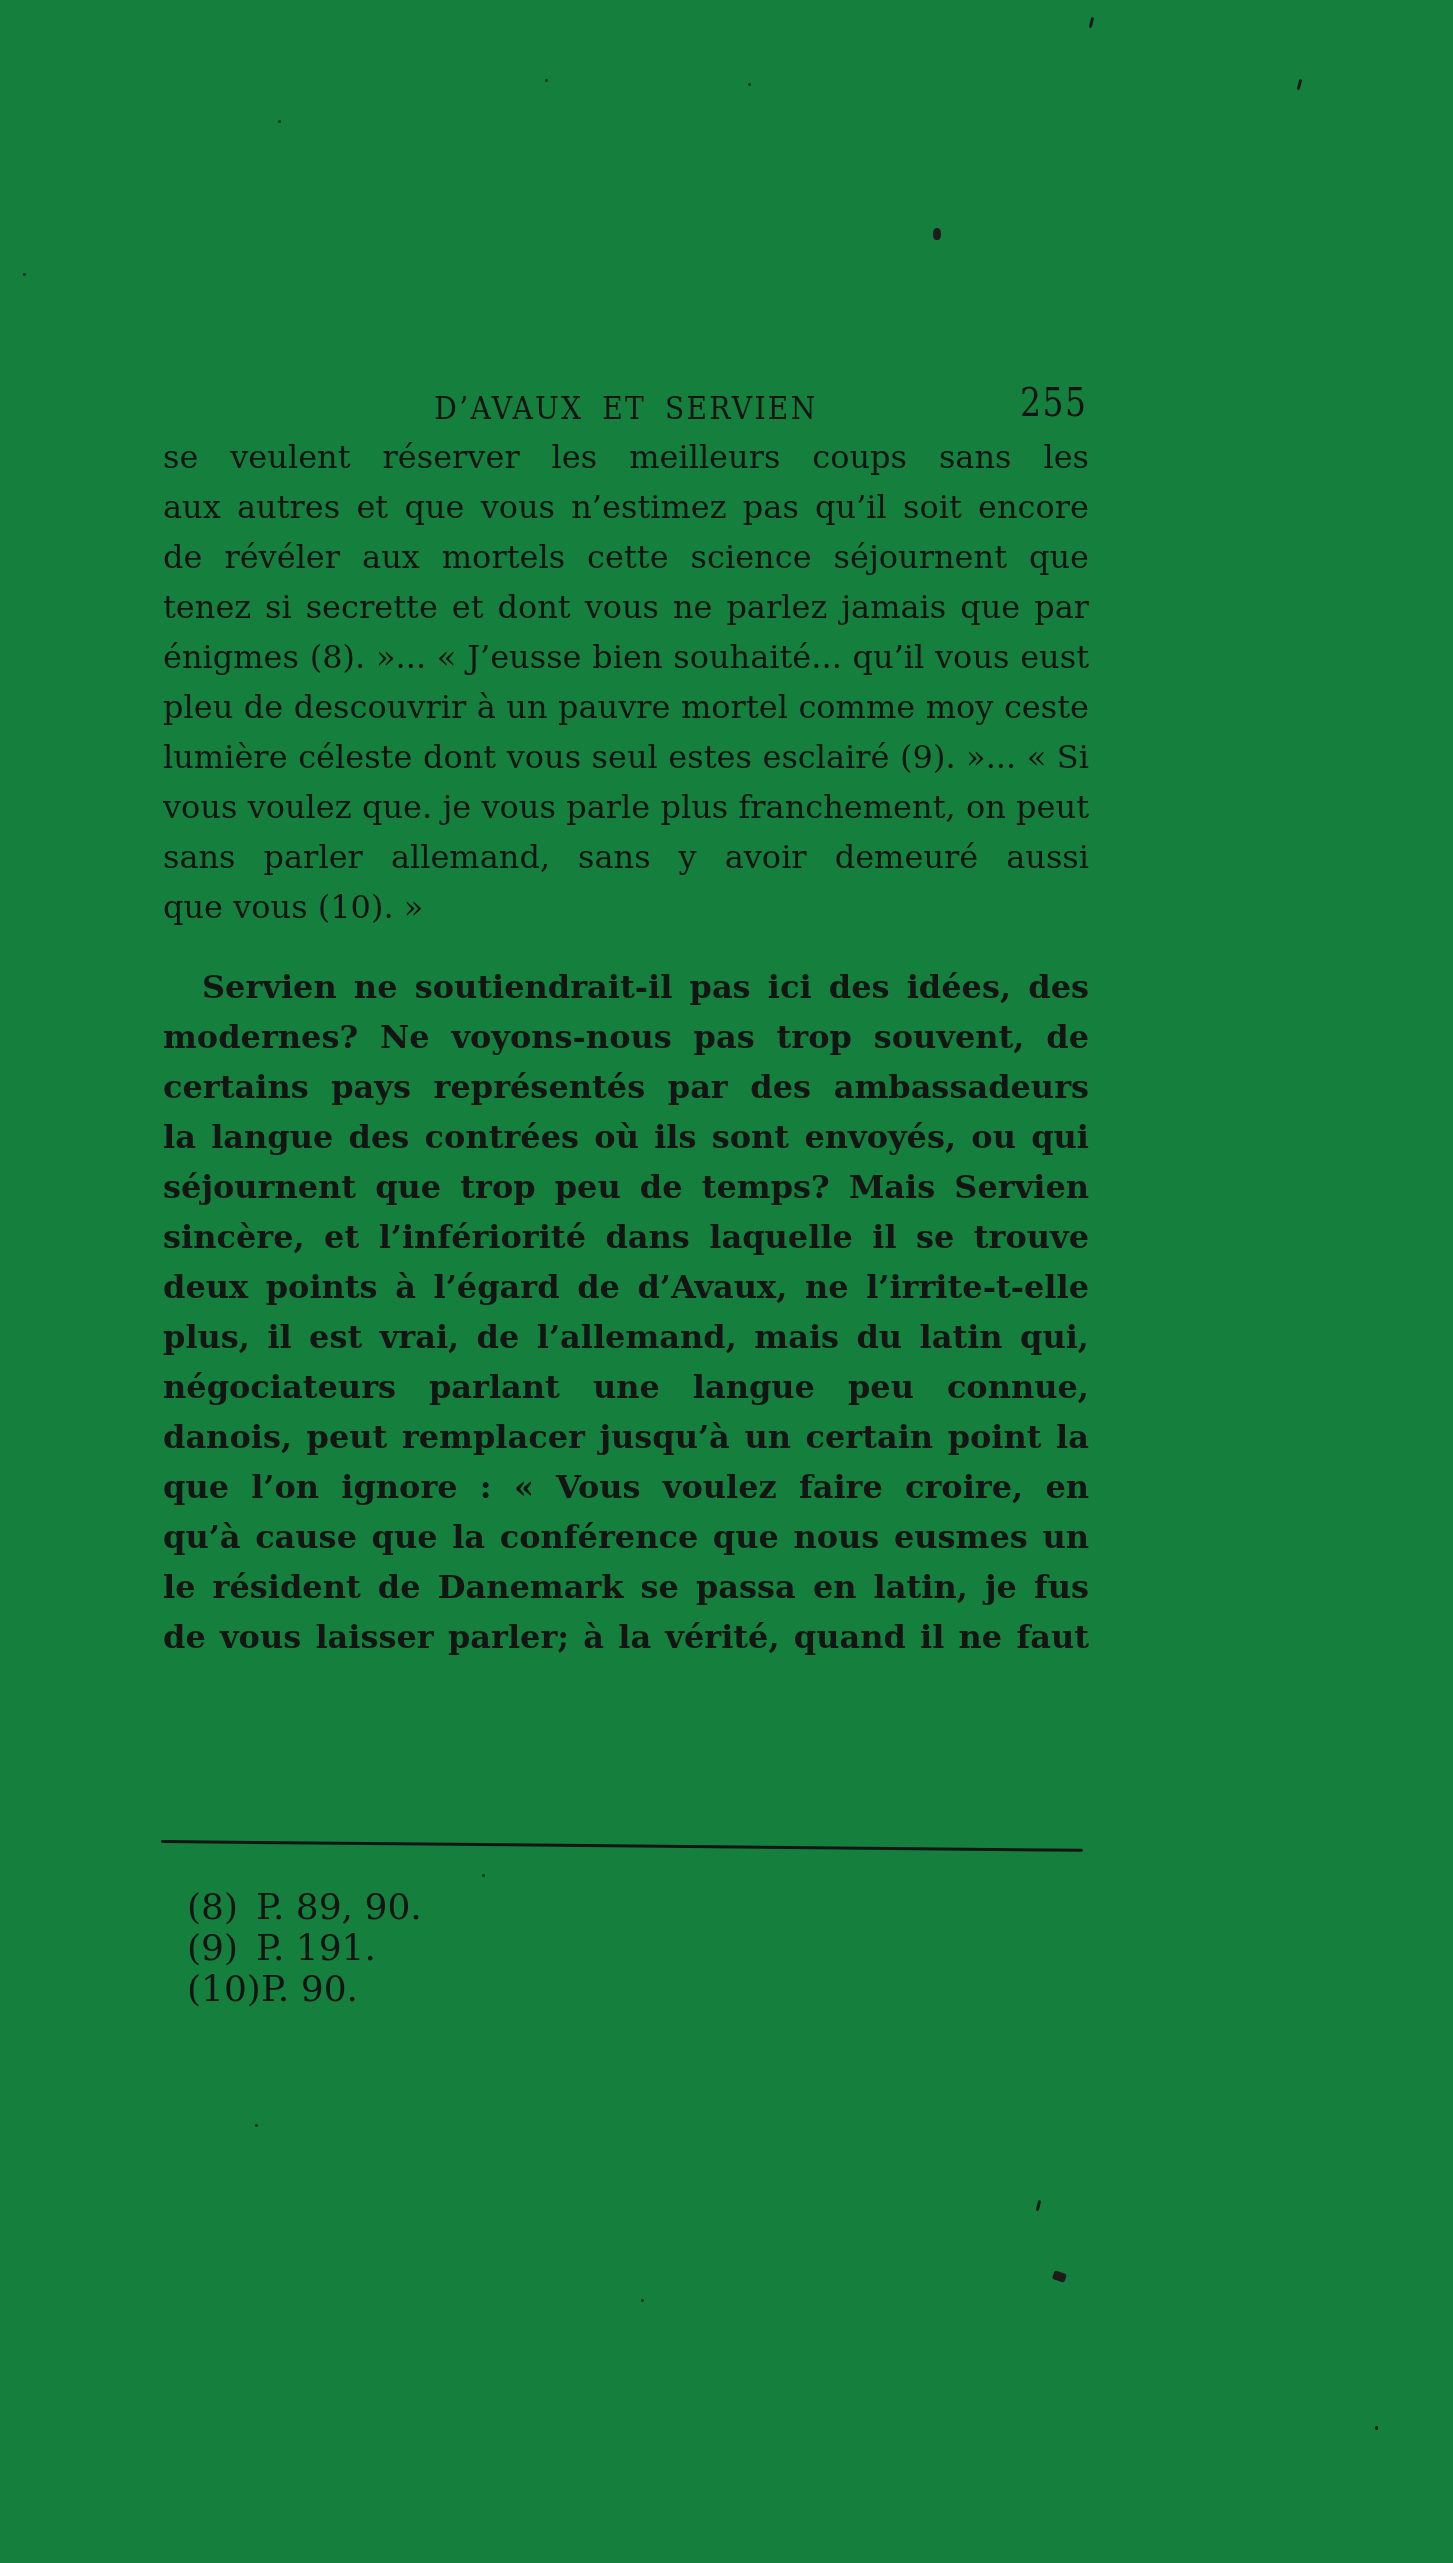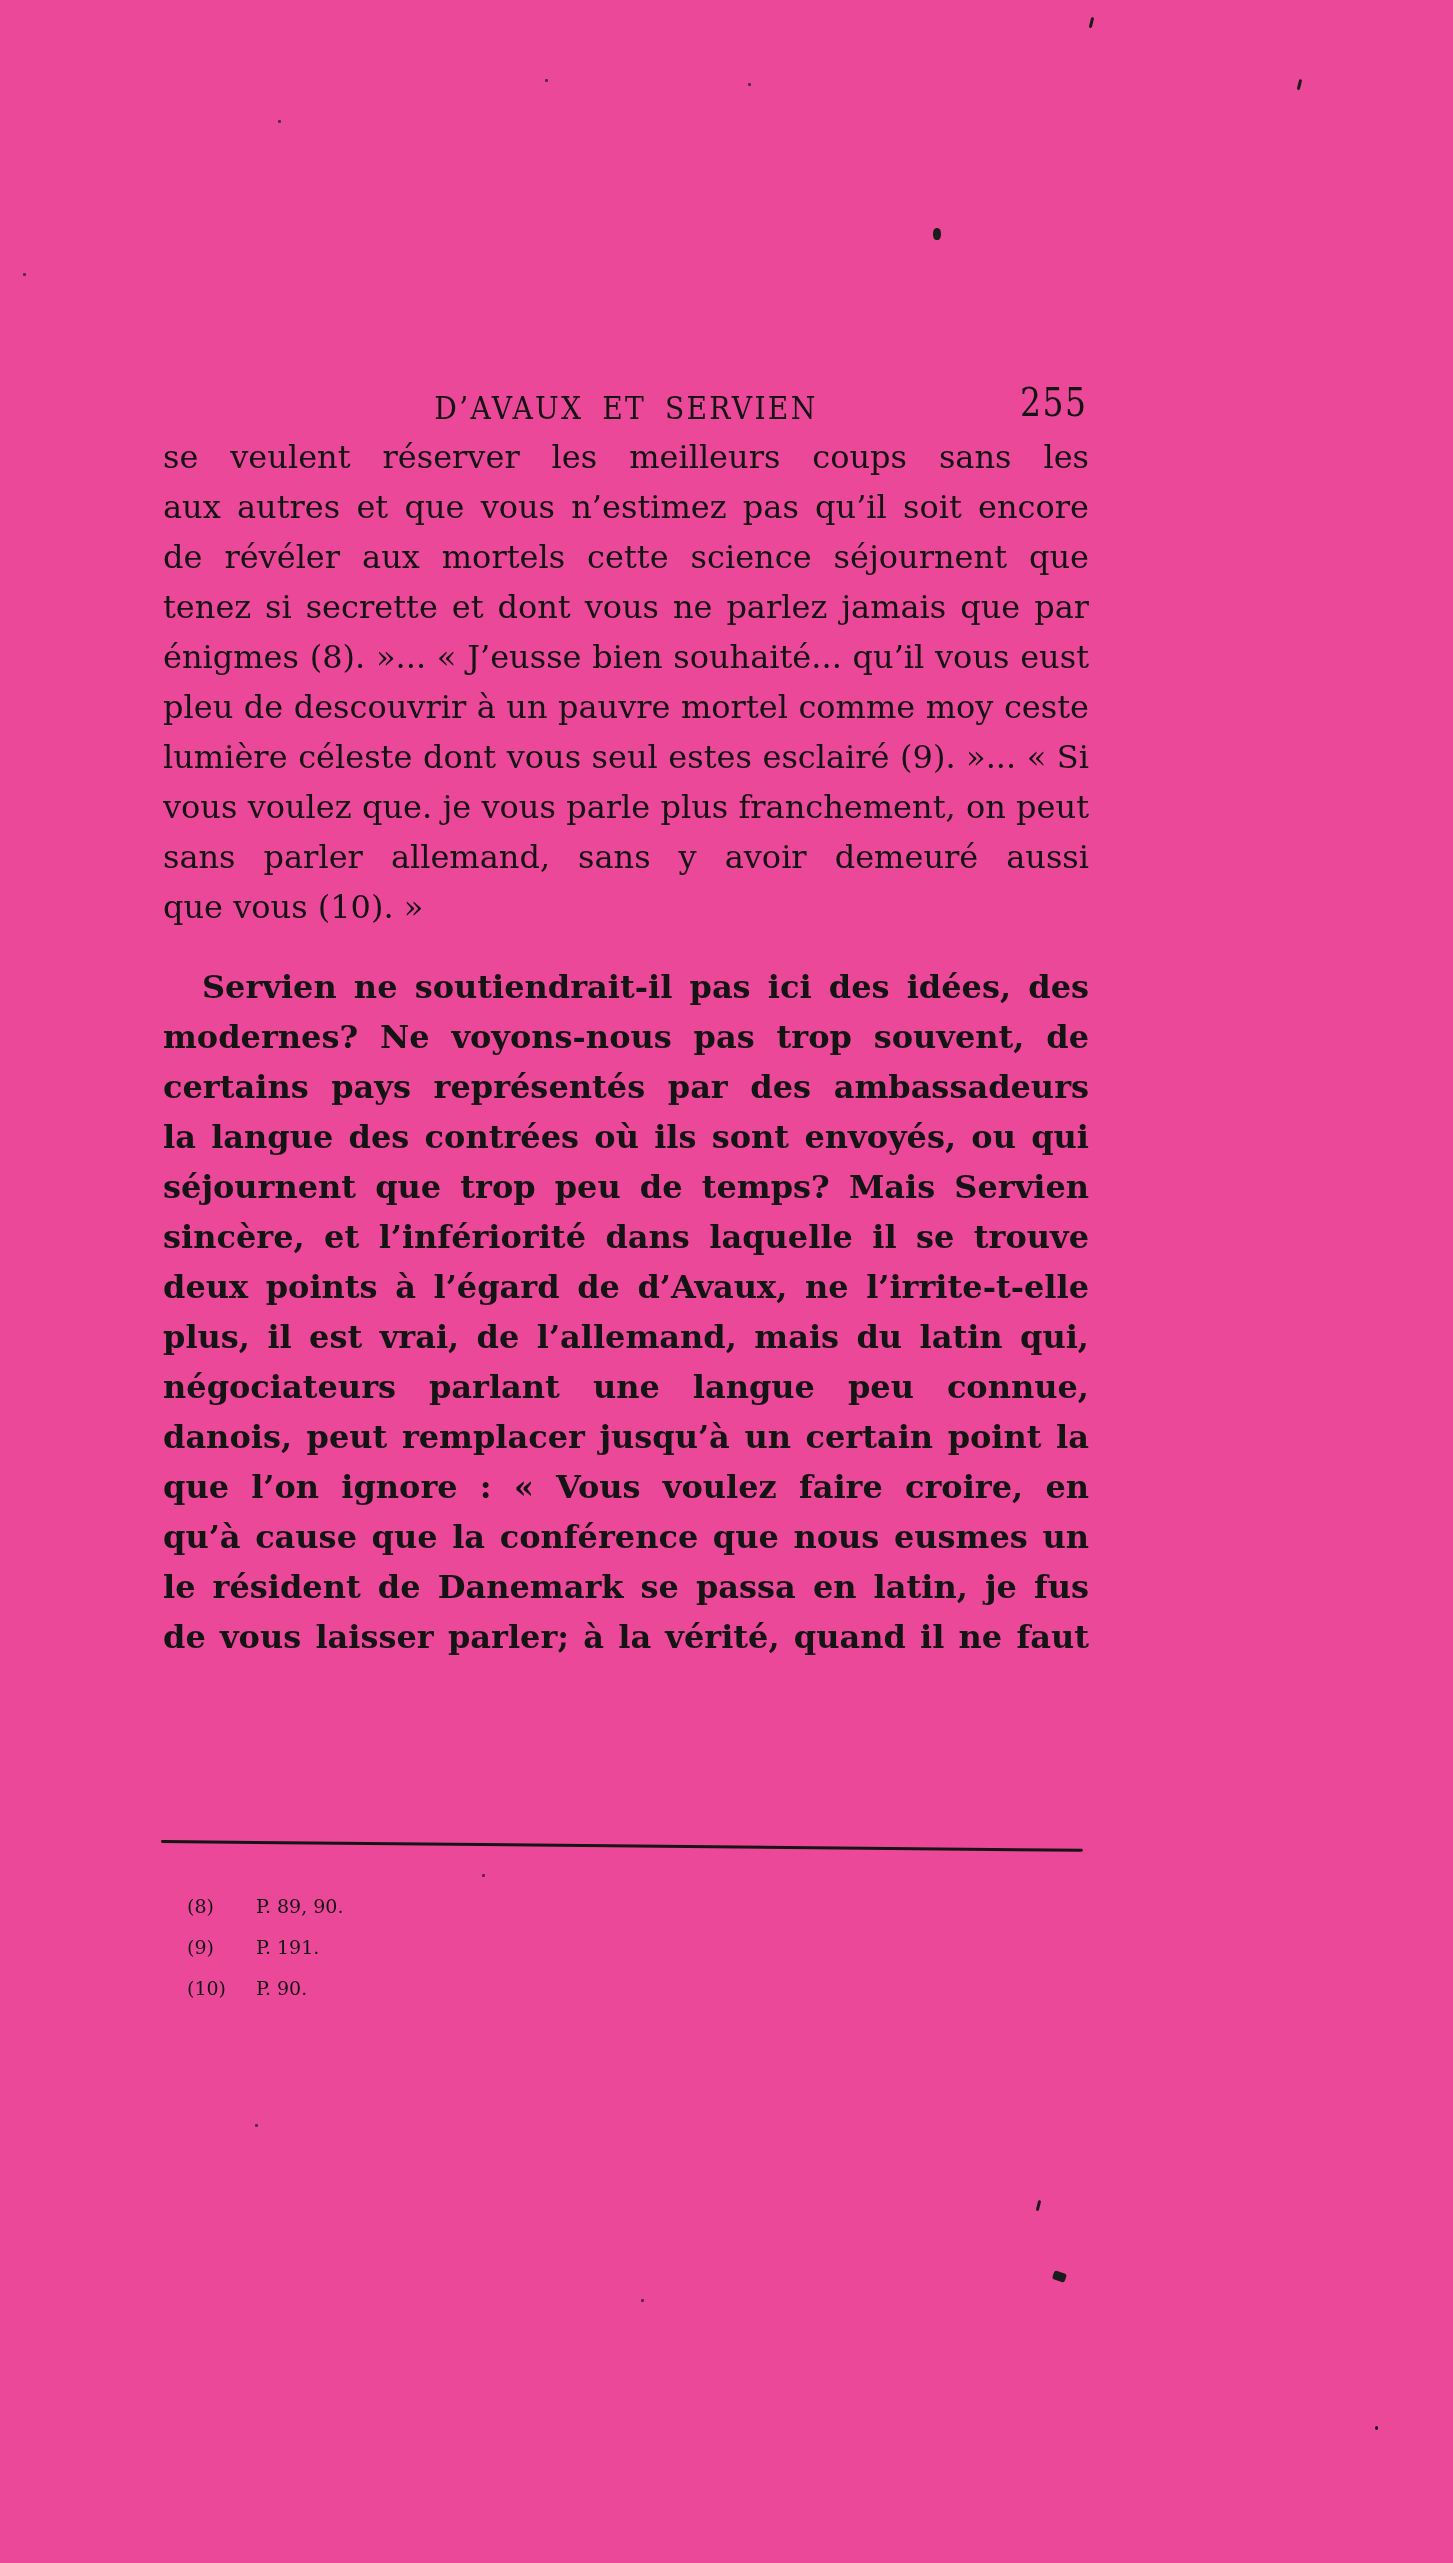--- a/index.html
+++ b/index.html
@@ -1,20 +1,20 @@
 <!DOCTYPE html>
 <html style="font-size:13.7px"><head>
 <meta charset="utf-8">
 <style>
   html, body { margin: 0; padding: 0; background: #e8e8e8; }
   .page {
     position: relative;
     width: 1453px;
     height: 2563px;
-    background: #ec4899;
+    background: #15803d;
     font-family: "DejaVu Serif", "Liberation Serif", serif;
     color: #141414;
     overflow: hidden;
   }
   
   .header-row {
     position: absolute;
     left: 163px; top: 389px;
     width: 926px; height: 41px;
   }
@@ -77,21 +77,21 @@
   }
   
   .footnotes {
     position: absolute;
     left: 187px; top: 1886px;
     width: 772px;
   }
   .fn-row {
     height: 41px;
     line-height: 41px;
-    font-size: 19px;
+    font-size: 36px;
     white-space: nowrap;
   }
   .fn-marker { display: inline-block; min-width: 69px; }
   .fn-text { display: inline; }
   
   .speck {
     position: absolute;
     background: #1c1c1c;
     border-radius: 40%;
   }

